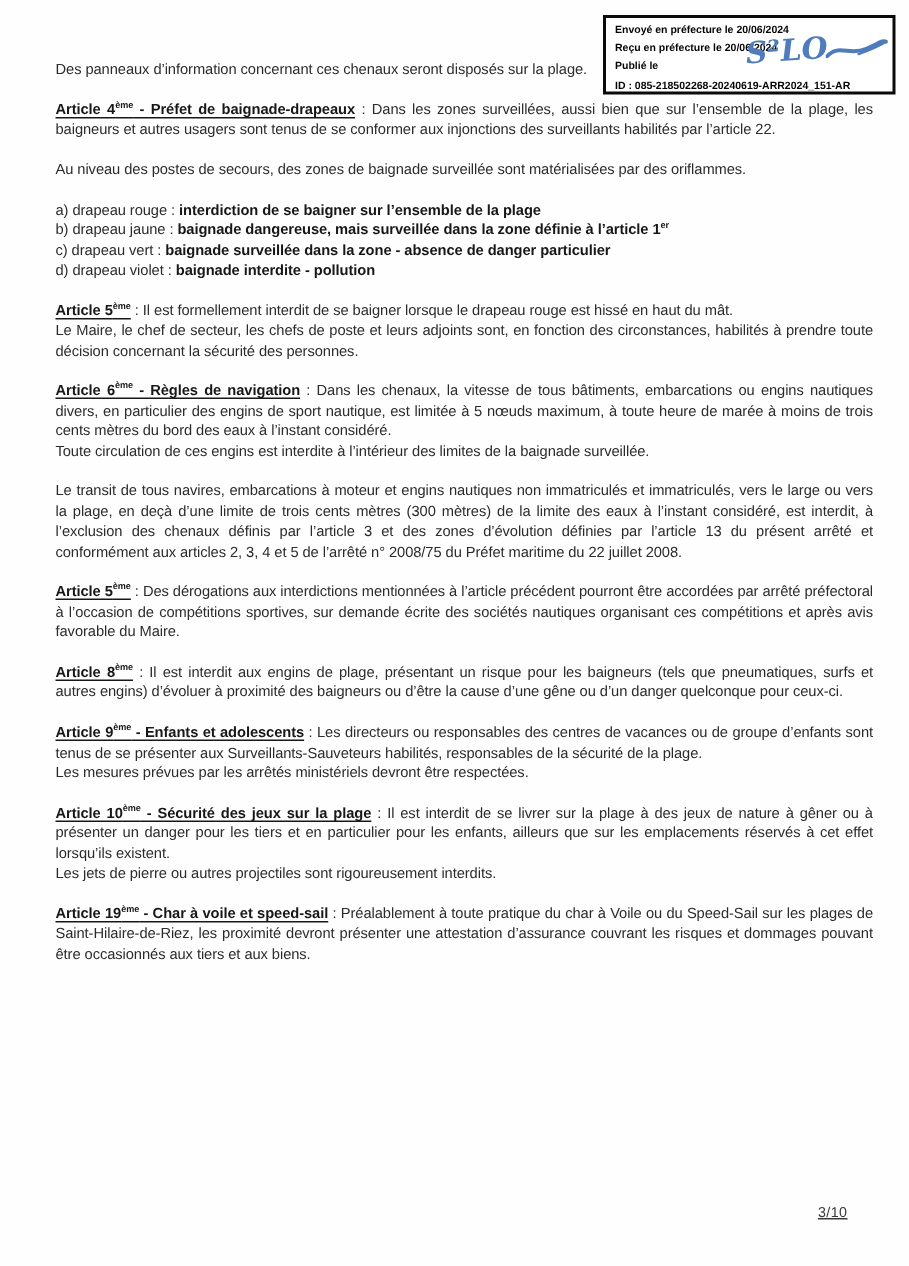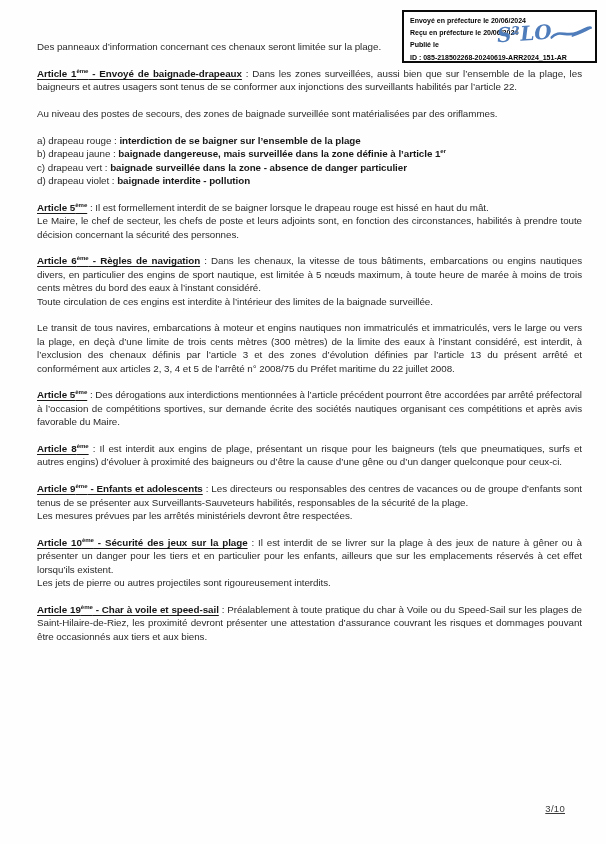--- a/index.html
+++ b/index.html
@@ -53,22 +53,22 @@
     <div class="sig" id="sig" style="color: rgb(79, 124, 186);">
       <span>S²LO</span>
       <svg width="42" height="16" viewBox="0 0 42 16" aria-hidden="true">
         <path d="M1 11 C 9 3, 16 12, 27 8 S 38 3, 41 4" fill="none" stroke="currentColor" stroke-width="2.6" stroke-linecap="round"></path>
         <path d="M22 11 C 29 9, 35 7, 41 4" fill="none" stroke="currentColor" stroke-width="1.6" stroke-linecap="round"></path>
       </svg>
     </div>
   </div>
 
   <main class="doc-body" id="doc-body">
-      <p><span>Des panneaux d’information concernant ces chenaux seront limitée sur la plage.</span></p>
-      <p><span class="heading"><span>Article 1</span><sup>ème</sup><span> - Envoyé de baignade-drapeaux</span></span><span> : Dans les zones surveillées, aussi bien que sur l’ensemble de la plage, les baigneurs et autres usagers sont tenus de se conformer aux injonctions des surveillants habilités par l’article 22.</span></p>
+      <p><span>Des panneaux d’information concernant ces chenaux seront disposés sur la plage.</span></p>
+      <p><span class="heading"><span>Article 4</span><sup>ème</sup><span> - Préfet de baignade-drapeaux</span></span><span> : Dans les zones surveillées, aussi bien que sur l’ensemble de la plage, les baigneurs et autres usagers sont tenus de se conformer aux injonctions des surveillants habilités par l’article 22.</span></p>
       <p><span>Au niveau des postes de secours, des zones de baignade surveillée sont matérialisées par des oriflammes.</span></p>
       <p><span>a) drapeau rouge : </span><span class="bold">interdiction de se baigner sur l’ensemble de la plage</span><br><span>b) drapeau jaune : </span><span class="bold">baignade dangereuse, mais surveillée dans la zone définie à l’article 1</span><sup class="bold">er</sup><br><span>c) drapeau vert : </span><span class="bold">baignade surveillée dans la zone - absence de danger particulier</span><br><span>d) drapeau violet : </span><span class="bold">baignade interdite - pollution</span></p>
       <p><span class="heading"><span>Article 5</span><sup>ème</sup></span><span> : Il est formellement interdit de se baigner lorsque le drapeau rouge est hissé en haut du mât.</span><br><span>Le Maire, le chef de secteur, les chefs de poste et leurs adjoints sont, en fonction des circonstances, habilités à prendre toute décision concernant la sécurité des personnes.</span></p>
       <p><span class="heading"><span>Article 6</span><sup>ème</sup><span> - Règles de navigation</span></span><span> : Dans les chenaux, la vitesse de tous bâtiments, embarcations ou engins nautiques divers, en particulier des engins de sport nautique, est limitée à 5 nœuds maximum, à toute heure de marée à moins de trois cents mètres du bord des eaux à l’instant considéré.</span><br><span>Toute circulation de ces engins est interdite à l’intérieur des limites de la baignade surveillée.</span></p>
       <p><span>Le transit de tous navires, embarcations à moteur et engins nautiques non immatriculés et immatriculés, vers le large ou vers la plage, en deçà d’une limite de trois cents mètres (300 mètres) de la limite des eaux à l’instant considéré, est interdit, à l’exclusion des chenaux définis par l’article 3 et des zones d’évolution définies par l’article 13 du présent arrêté et conformément aux articles 2, 3, 4 et 5 de l’arrêté n° 2008/75 du Préfet maritime du 22 juillet 2008.</span></p>
       <p><span class="heading"><span>Article 5</span><sup>ème</sup></span><span> : Des dérogations aux interdictions mentionnées à l’article précédent pourront être accordées par arrêté préfectoral à l’occasion de compétitions sportives, sur demande écrite des sociétés nautiques organisant ces compétitions et après avis favorable du Maire.</span></p>
       <p><span class="heading"><span>Article 8</span><sup>ème</sup></span><span> : Il est interdit aux engins de plage, présentant un risque pour les baigneurs (tels que pneumatiques, surfs et autres engins) d’évoluer à proximité des baigneurs ou d’être la cause d’une gêne ou d’un danger quelconque pour ceux-ci.</span></p>
       <p><span class="heading"><span>Article 9</span><sup>ème</sup><span> - Enfants et adolescents</span></span><span> : Les directeurs ou responsables des centres de vacances ou de groupe d’enfants sont tenus de se présenter aux Surveillants-Sauveteurs habilités, responsables de la sécurité de la plage.</span><br><span>Les mesures prévues par les arrêtés ministériels devront être respectées.</span></p>
       <p><span class="heading"><span>Article 10</span><sup>ème</sup><span> - Sécurité des jeux sur la plage</span></span><span> : Il est interdit de se livrer sur la plage à des jeux de nature à gêner ou à présenter un danger pour les tiers et en particulier pour les enfants, ailleurs que sur les emplacements réservés à cet effet lorsqu’ils existent.</span><br><span>Les jets de pierre ou autres projectiles sont rigoureusement interdits.</span></p>
       <p><span class="heading"><span>Article 19</span><sup>ème</sup><span> - Char à voile et speed-sail</span></span><span> : Préalablement à toute pratique du char à Voile ou du Speed-Sail sur les plages de Saint-Hilaire-de-Riez, les proximité devront présenter une attestation d’assurance couvrant les risques et dommages pouvant être occasionnés aux tiers et aux biens.</span></p>

